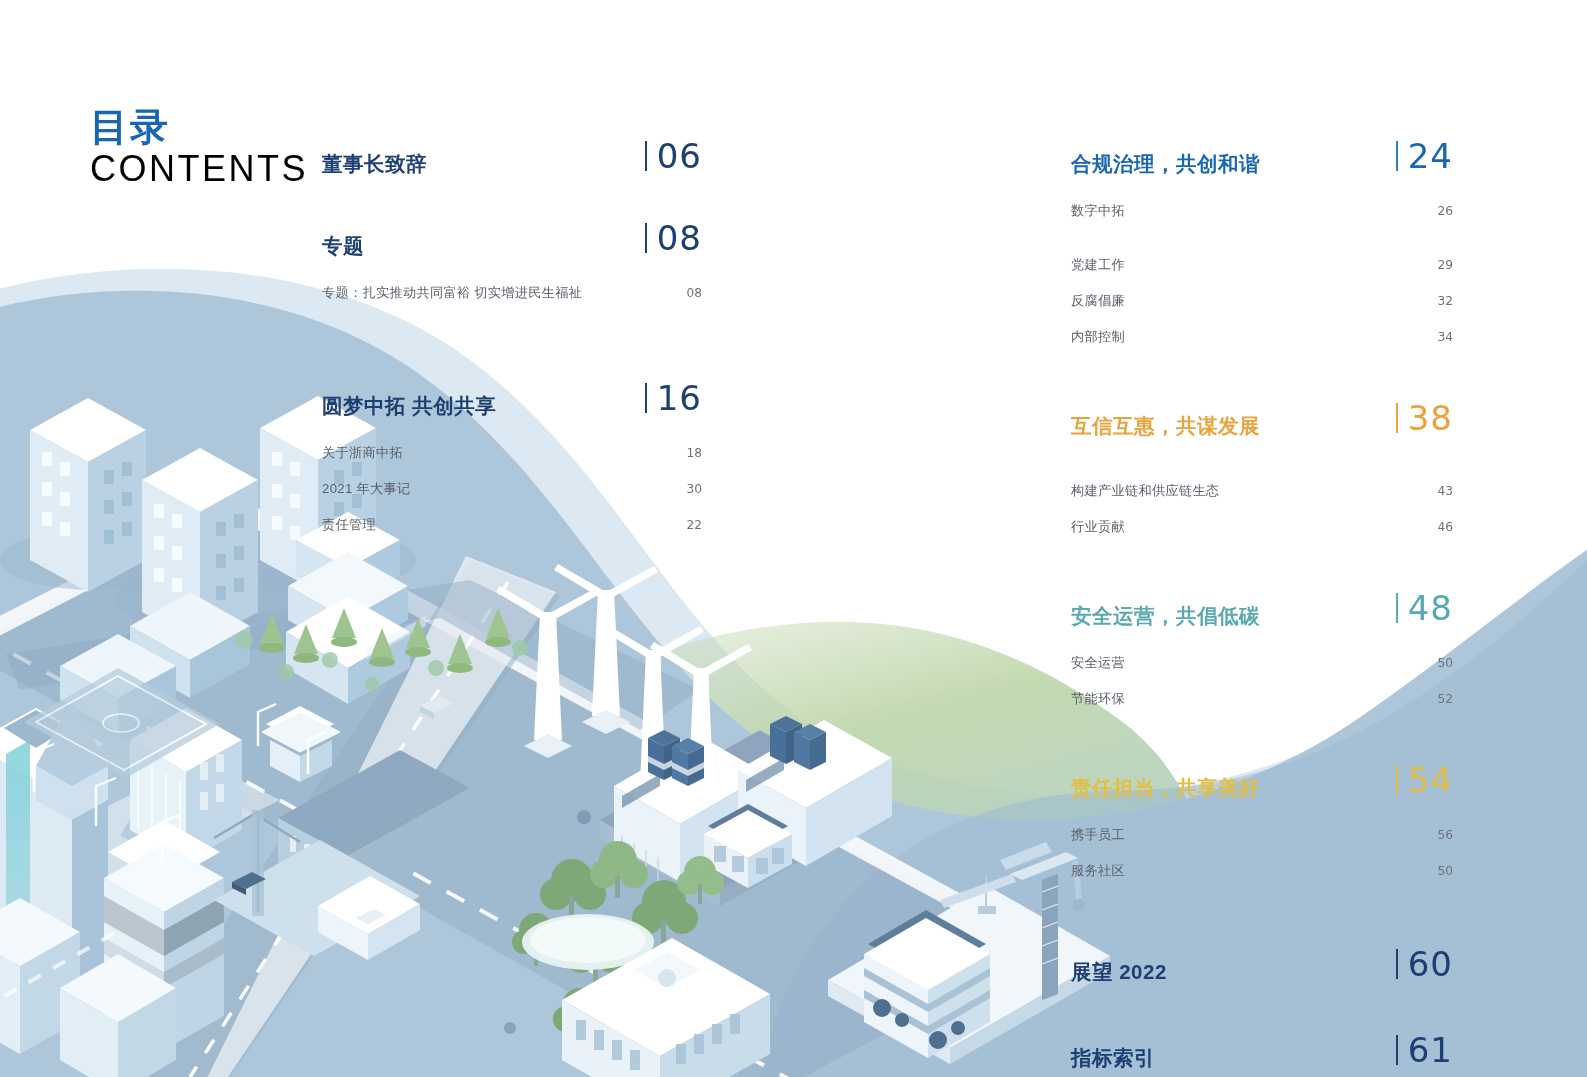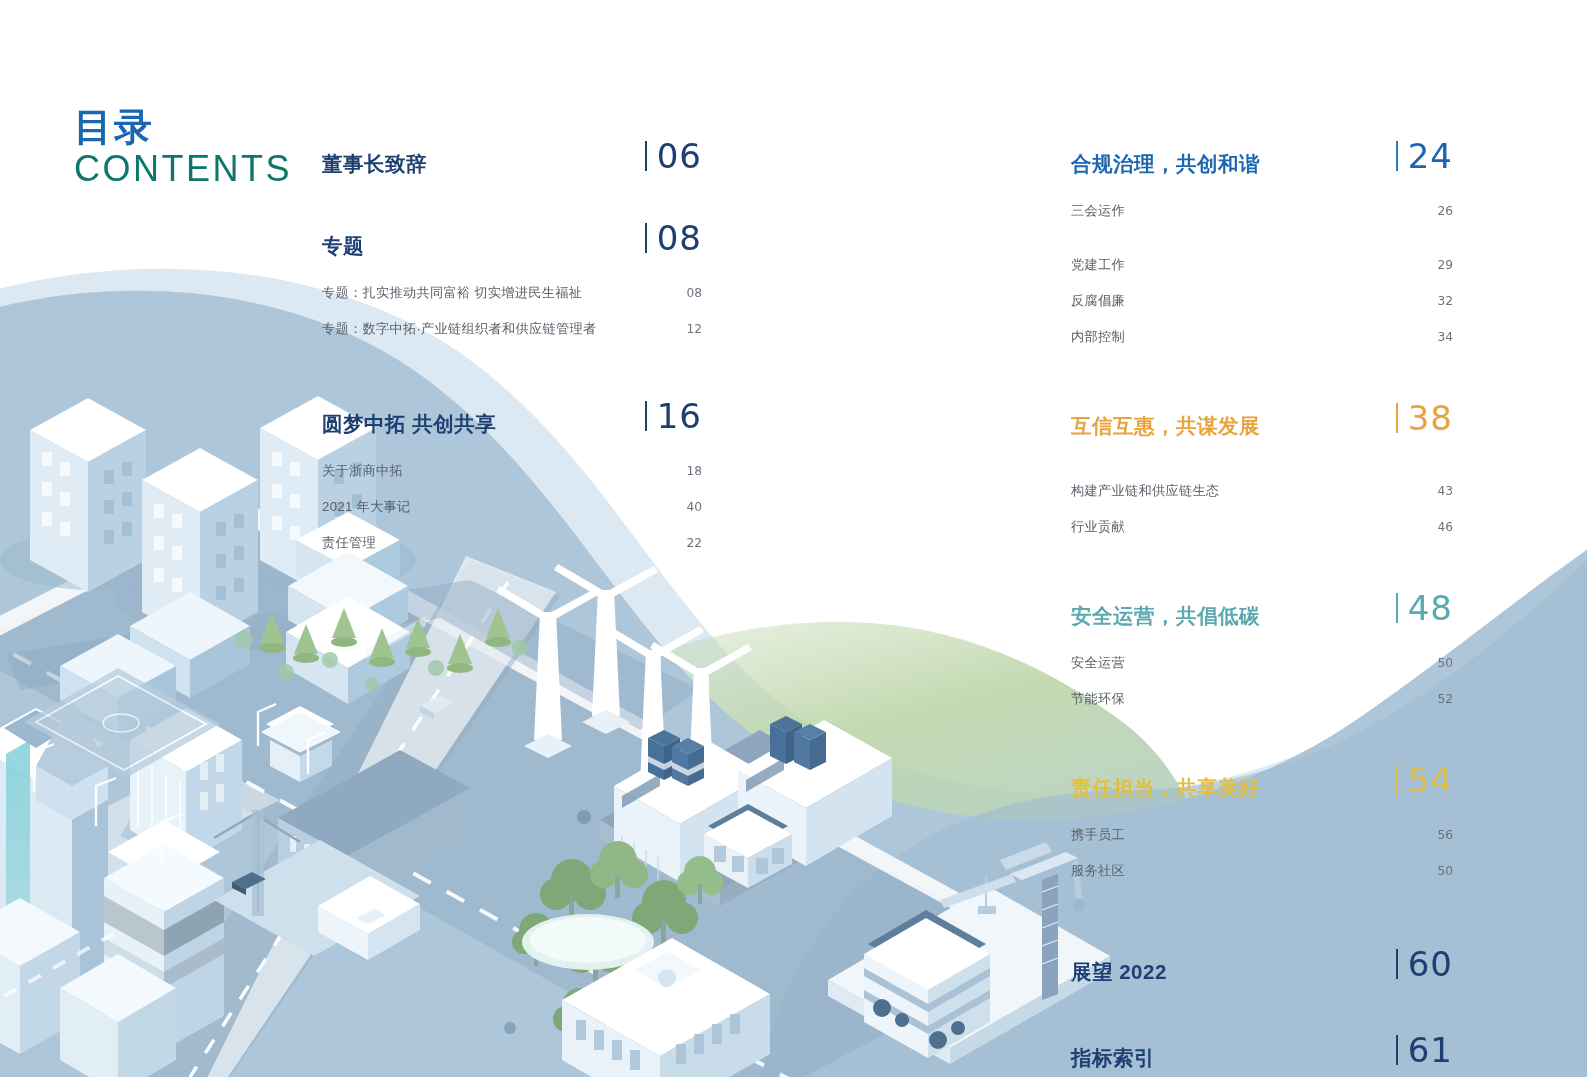--- a/index.html
+++ b/index.html
@@ -11,26 +11,26 @@
     overflow:hidden;
   }
   .page { position:relative; width:1587px; height:1077px; background:#fff; overflow:hidden; }
 
   
   .bg-art { position:absolute; inset:0; width:1587px; height:1077px; z-index:0; }
 
   
   .toc { position:absolute; inset:0; z-index:5; }
 
-  .contents-title { position:absolute; left:74px; top:108px; }
+  .contents-title { position:absolute; left:90px; top:108px; }
   .contents-title .cn {
     font-size:38px; font-weight:bold; color:#1a66b0; letter-spacing:2px; line-height:1.05;
   }
   .contents-title .en {
-    font-size:36px; color:#0f766e; letter-spacing:2.5px; line-height:1.15; font-weight:400;
+    font-size:36px; color:#000000; letter-spacing:2.5px; line-height:1.15; font-weight:400;
   }
 
   .col { position:absolute; }
   .col-left  { left:322px; top:112px;  width:380px; }
   .col-right { left:1071px; top:112px; width:382px; }
 
   
   .major {
     display:flex; align-items:baseline; justify-content:space-between;
     width:100%;
@@ -615,65 +615,61 @@
         </span>
       </div>
 
       <div class="sp-24"></div>
 
       <div class="minor">
         <span class="label">专题：扎实推动共同富裕 切实增进民生福祉</span>
         <span class="num">08</span>
       </div>
       <div class="row-gap-sm"></div>
-      <div class="minor">
-        <span class="label">专题：数字中拓·产业链组织者和供应链管理者</span>
-        <span class="num">12</span>
-      </div>
 
       <div class="sp-34"></div>
 
       <div class="major c-navy">
         <span class="label">圆梦中拓 共创共享</span>
         <span class="pagewrap">
           <i class="bar"></i>
           <span class="num">16</span>
         </span>
       </div>
 
       <div class="sp-24"></div>
 
       <div class="minor">
         <span class="label">关于浙商中拓</span>
         <span class="num">18</span>
       </div>
       <div class="row-gap-sm"></div>
       <div class="minor">
         <span class="label">2021 年大事记</span>
-        <span class="num">40</span>
+        <span class="num">30</span>
       </div>
       <div class="row-gap-sm"></div>
       <div class="minor">
         <span class="label">责任管理</span>
         <span class="num">22</span>
       </div>
     </div>
 
     <div class="col col-right">
 
       <div class="major c-blue">
         <span class="label">合规治理，共创和谐</span>
         <span class="pagewrap">
           <i class="bar"></i>
           <span class="num">24</span>
         </span>
       </div>
       <div class="sp-24"></div>
       <div class="minor">
-        <span class="label">三会运作</span>
+        <span class="label">数字中拓</span>
         <span class="num">26</span>
       </div>
       <div class="row-gap-sm"></div>
       <div class="row-gap-sm"></div>
       <div class="minor">
         <span class="label">党建工作</span>
         <span class="num">29</span>
       </div>
       <div class="row-gap-sm"></div>
       <div class="minor">

